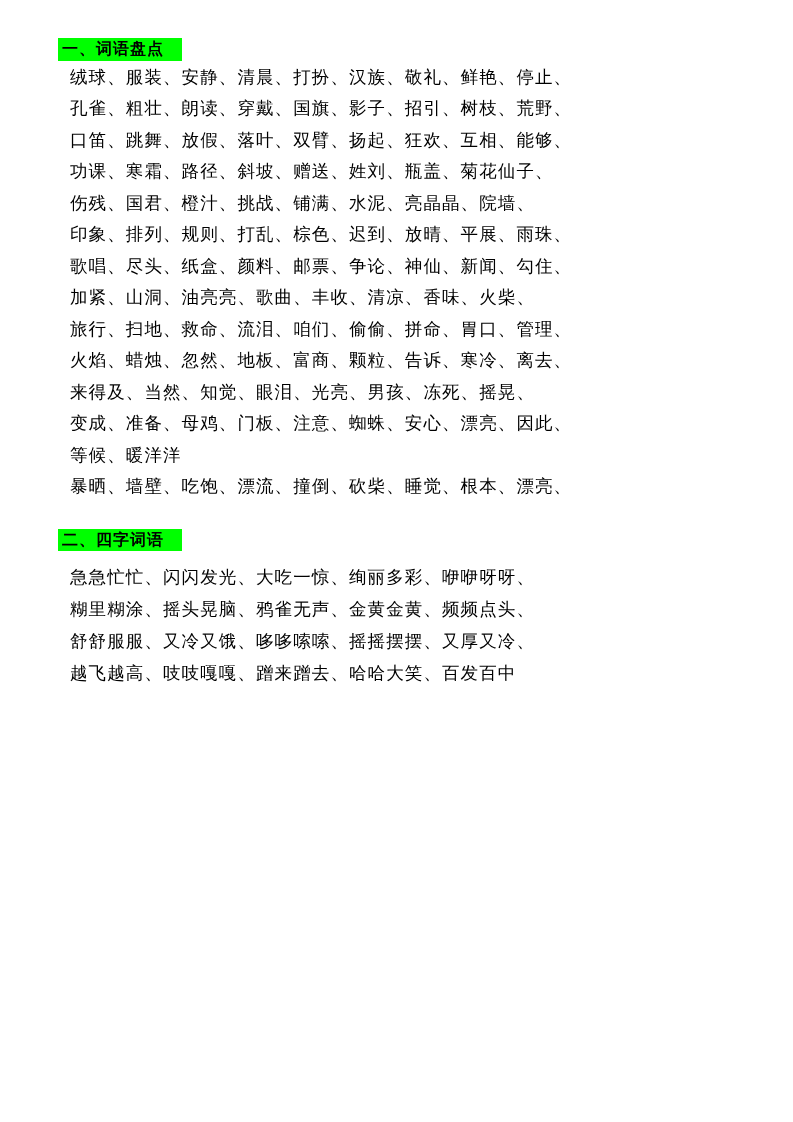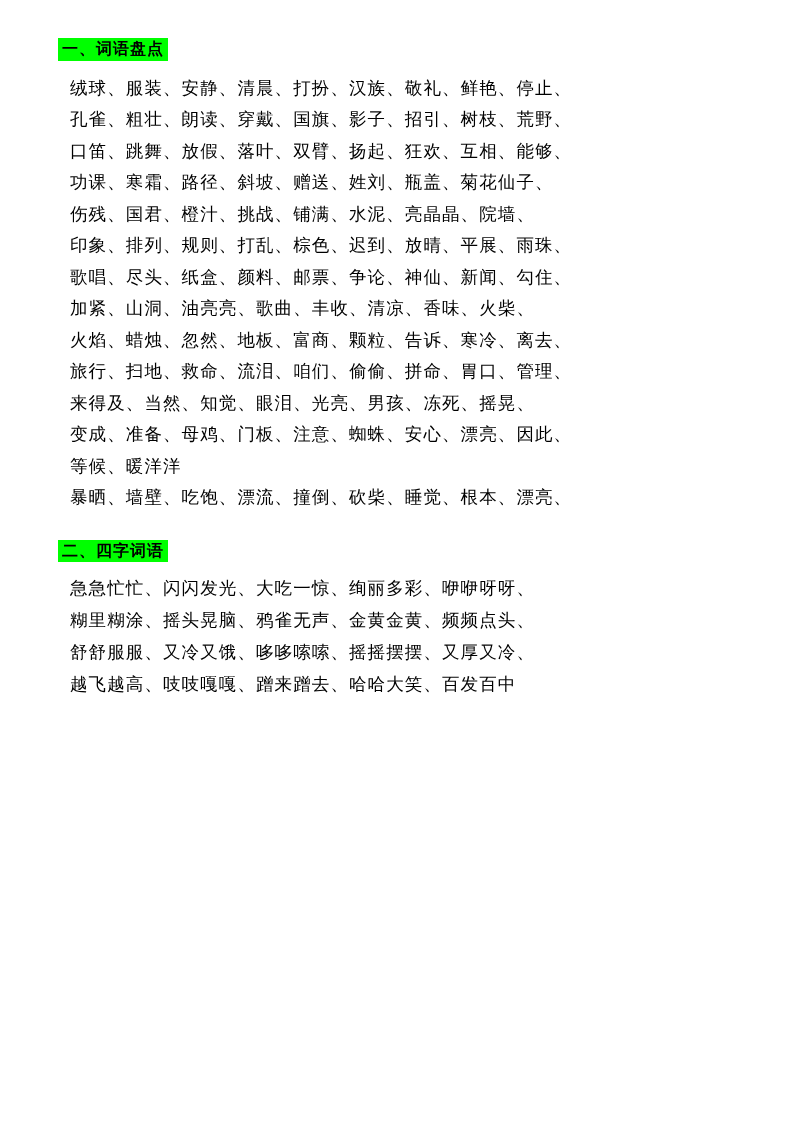--- a/index.html
+++ b/index.html
@@ -29,34 +29,34 @@
     margin-top: 74px;
     margin-bottom: 0;
     line-height: 1.2;
   }
   .section-heading {
     display: inline-block;
     background: #00ff00;
     color: #000000;
     font-size: 16px;
     font-weight: bold;
-    padding: 2px 4px 3px 4px;
+    padding: 2px 18px 3px 4px;
     line-height: 1.1;
     letter-spacing: 1px;
   }
   .heading-row-1 {
     margin-top: 38px;
     margin-left: 2px;
   }
   .heading-row-2 {
     margin-top: 26px;
     margin-left: 2px;
   }
   .word-block {
-    margin-top: 12px;
+    margin-top: 1px;
     padding-left: 14px;
   }
   .word-line {
     font-size: 17.5px;
     line-height: 31.5px;
     letter-spacing: 1.1px;
     white-space: nowrap;
   }
   .four-char-block {
     margin-top: 10px;
@@ -79,22 +79,22 @@
 
   <div class="word-block">
     <div class="word-line">绒球、服装、安静、清晨、打扮、汉族、敬礼、鲜艳、停止、</div>
     <div class="word-line">孔雀、粗壮、朗读、穿戴、国旗、影子、招引、树枝、荒野、</div>
     <div class="word-line">口笛、跳舞、放假、落叶、双臂、扬起、狂欢、互相、能够、</div>
     <div class="word-line">功课、寒霜、路径、斜坡、赠送、姓刘、瓶盖、菊花仙子、</div>
     <div class="word-line">伤残、国君、橙汁、挑战、铺满、水泥、亮晶晶、院墙、</div>
     <div class="word-line">印象、排列、规则、打乱、棕色、迟到、放晴、平展、雨珠、</div>
     <div class="word-line">歌唱、尽头、纸盒、颜料、邮票、争论、神仙、新闻、勾住、</div>
     <div class="word-line">加紧、山洞、油亮亮、歌曲、丰收、清凉、香味、火柴、</div>
+    <div class="word-line">旅行、扫地、救命、流泪、咱们、偷偷、拼命、胃口、管理、</div>
     <div class="word-line">火焰、蜡烛、忽然、地板、富商、颗粒、告诉、寒冷、离去、</div>
-    <div class="word-line">旅行、扫地、救命、流泪、咱们、偷偷、拼命、胃口、管理、</div>
     <div class="word-line">来得及、当然、知觉、眼泪、光亮、男孩、冻死、摇晃、</div>
     <div class="word-line">变成、准备、母鸡、门板、注意、蜘蛛、安心、漂亮、因此、</div>
     <div class="word-line">等候、暖洋洋</div>
     <div class="word-line">暴晒、墙壁、吃饱、漂流、撞倒、砍柴、睡觉、根本、漂亮、</div>
   </div>
 
   <div class="heading-row-2">
     <span class="section-heading">二、四字词语</span>
   </div>
 

